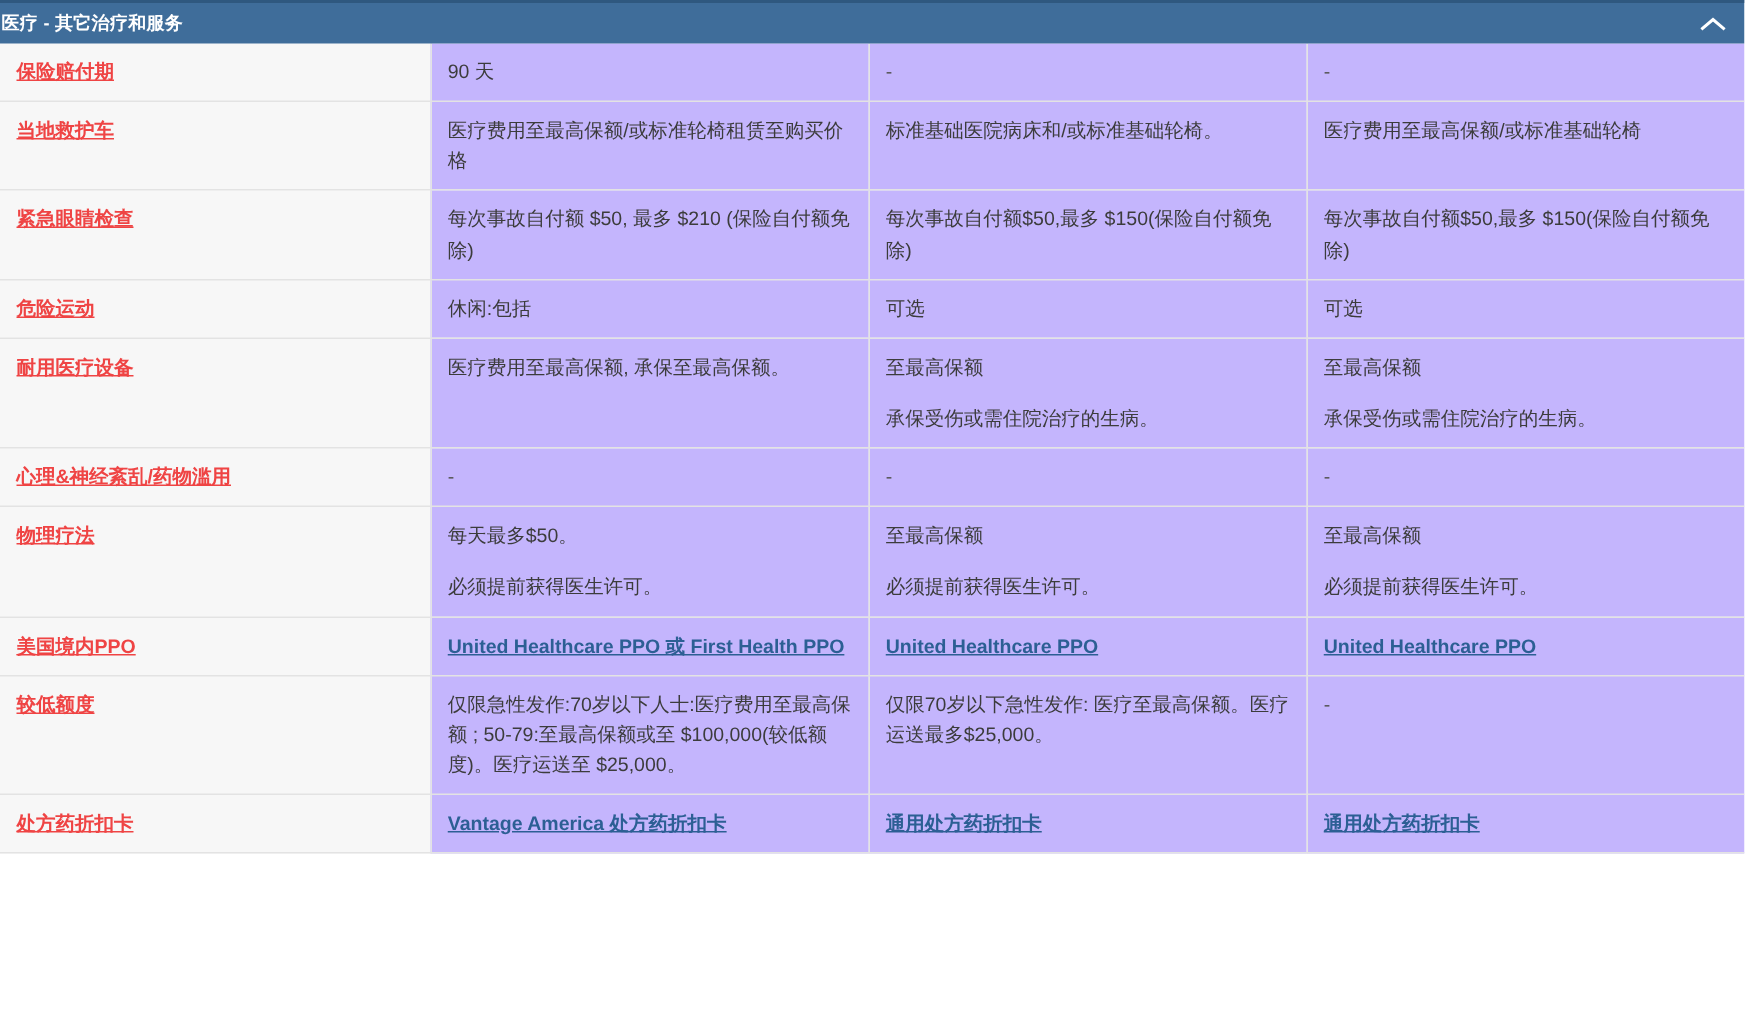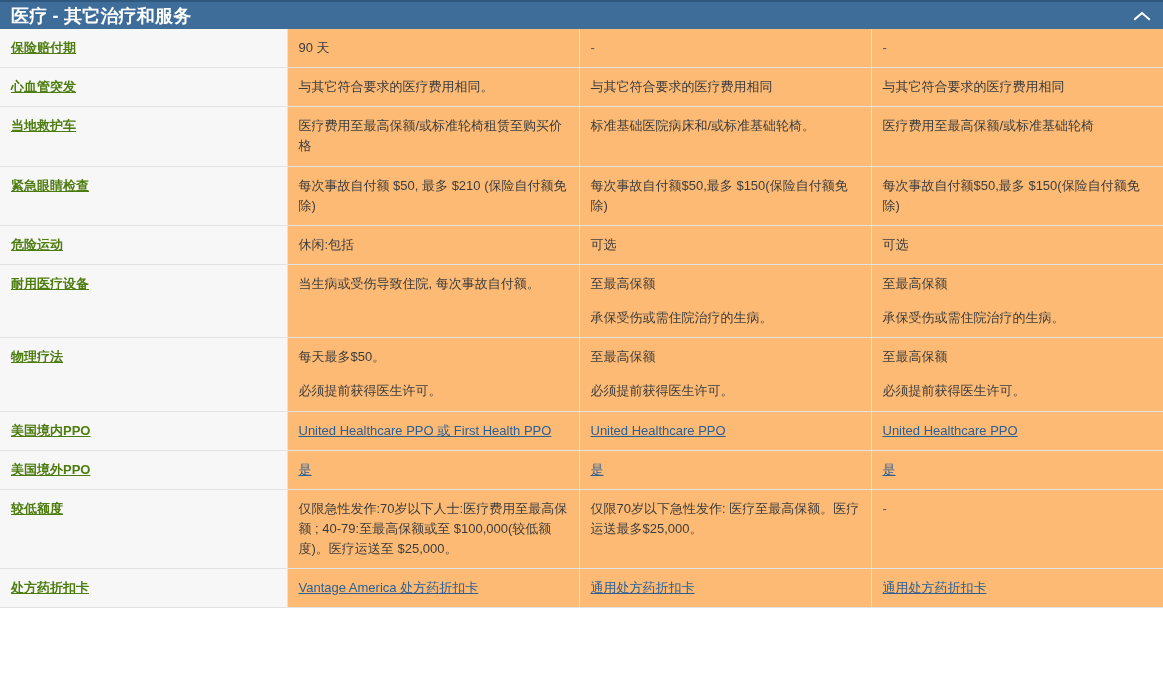--- a/index.html
+++ b/index.html
@@ -22,23 +22,23 @@
     position: relative;
     height: 29px;
     background: #3f6d9a;
     border-top: 2px solid #2f587f;
     box-sizing: border-box;
     display: flex;
     align-items: center;
   }
   .panel-title {
     color: #ffffff;
-    font-size: 18px;
+    font-size: 12px;
     font-weight: bold;
-    padding-left: 11px;
+    padding-left: 1px;
     letter-spacing: .2px;
     white-space: nowrap;
   }
   .collapse-btn {
     position: absolute;
     right: 10px;
     top: 50%;
     transform: translateY(-50%);
     width: 22px;
     height: 22px;
@@ -67,36 +67,36 @@
     font-size: 13px;
     color: #3c3c3c;
     word-break: break-word;
   }
   table.benefit-table td:last-child { border-right: none; }
 
   td.label-cell {
     background: #f7f7f7;
     padding-left: 5px;
   }
-  td.plan-cell { background: #fdba74; }
+  td.plan-cell { background: #c4b5fd; }
 
   
   a.link,
   .link {
     color: #2c5f94;
     text-decoration: underline;
     cursor: pointer;
   }
   td.label-cell .link {
     font-weight: bold;
     font-size: 13px;
-    color: #4d7c0f;
+    color: #ef4444;
   }
   td.plan-cell .link {
-    font-weight: normal;
+    font-weight: bold;
   }
 
   .cell-line { display: block; }
   .cell-line + .cell-line { margin-top: 14px; }
   .dash { color: #555555; }
 </style>
 </head>
 <body>
 
 <div class="panel">
@@ -124,32 +124,20 @@
             <span class="cell-line">90 天</span>
           </td>
           <td class="plan-cell">
             <span class="cell-line dash">-</span>
           </td>
           <td class="plan-cell">
             <span class="cell-line dash">-</span>
           </td>
         </tr>
         <tr>
-          <td class="label-cell"><a class="link" href="#">心血管突发</a></td>
-          <td class="plan-cell">
-            <span class="cell-line">与其它符合要求的医疗费用相同。</span>
-          </td>
-          <td class="plan-cell">
-            <span class="cell-line">与其它符合要求的医疗费用相同</span>
-          </td>
-          <td class="plan-cell">
-            <span class="cell-line">与其它符合要求的医疗费用相同</span>
-          </td>
-        </tr>
-        <tr>
           <td class="label-cell"><a class="link" href="#">当地救护车</a></td>
           <td class="plan-cell">
             <span class="cell-line">医疗费用至最高保额/或标准轮椅租赁至购买价格</span>
           </td>
           <td class="plan-cell">
             <span class="cell-line">标准基础医院病床和/或标准基础轮椅。</span>
           </td>
           <td class="plan-cell">
             <span class="cell-line">医疗费用至最高保额/或标准基础轮椅</span>
           </td>
@@ -174,29 +162,41 @@
           <td class="plan-cell">
             <span class="cell-line">可选</span>
           </td>
           <td class="plan-cell">
             <span class="cell-line">可选</span>
           </td>
         </tr>
         <tr>
           <td class="label-cell"><a class="link" href="#">耐用医疗设备</a></td>
           <td class="plan-cell">
-            <span class="cell-line">当生病或受伤导致住院, 每次事故自付额。</span>
+            <span class="cell-line">医疗费用至最高保额, 承保至最高保额。</span>
           </td>
           <td class="plan-cell">
             <span class="cell-line">至最高保额</span>
             <span class="cell-line">承保受伤或需住院治疗的生病。</span>
           </td>
           <td class="plan-cell">
             <span class="cell-line">至最高保额</span>
             <span class="cell-line">承保受伤或需住院治疗的生病。</span>
+          </td>
+        </tr>
+        <tr>
+          <td class="label-cell"><a class="link" href="#">心理&amp;神经紊乱/药物滥用</a></td>
+          <td class="plan-cell">
+            <span class="cell-line dash">-</span>
+          </td>
+          <td class="plan-cell">
+            <span class="cell-line dash">-</span>
+          </td>
+          <td class="plan-cell">
+            <span class="cell-line dash">-</span>
           </td>
         </tr>
         <tr>
           <td class="label-cell"><a class="link" href="#">物理疗法</a></td>
           <td class="plan-cell">
             <span class="cell-line">每天最多$50。</span>
             <span class="cell-line">必须提前获得医生许可。</span>
           </td>
           <td class="plan-cell">
             <span class="cell-line">至最高保额</span>
@@ -213,35 +213,23 @@
             <a class="cell-line link" href="#">United Healthcare PPO 或 First Health PPO</a>
           </td>
           <td class="plan-cell">
             <a class="cell-line link" href="#">United Healthcare PPO</a>
           </td>
           <td class="plan-cell">
             <a class="cell-line link" href="#">United Healthcare PPO</a>
           </td>
         </tr>
         <tr>
-          <td class="label-cell"><a class="link" href="#">美国境外PPO</a></td>
-          <td class="plan-cell">
-            <a class="cell-line link" href="#">是</a>
-          </td>
-          <td class="plan-cell">
-            <a class="cell-line link" href="#">是</a>
-          </td>
-          <td class="plan-cell">
-            <a class="cell-line link" href="#">是</a>
-          </td>
-        </tr>
-        <tr>
           <td class="label-cell"><a class="link" href="#">较低额度</a></td>
           <td class="plan-cell">
-            <span class="cell-line">仅限急性发作:70岁以下人士:医疗费用至最高保额 ; 40-79:至最高保额或至 $100,000(较低额度)。医疗运送至 $25,000。</span>
+            <span class="cell-line">仅限急性发作:70岁以下人士:医疗费用至最高保额 ; 50-79:至最高保额或至 $100,000(较低额度)。医疗运送至 $25,000。</span>
           </td>
           <td class="plan-cell">
             <span class="cell-line">仅限70岁以下急性发作: 医疗至最高保额。医疗运送最多$25,000。</span>
           </td>
           <td class="plan-cell">
             <span class="cell-line dash">-</span>
           </td>
         </tr>
         <tr>
           <td class="label-cell"><a class="link" href="#">处方药折扣卡</a></td>

